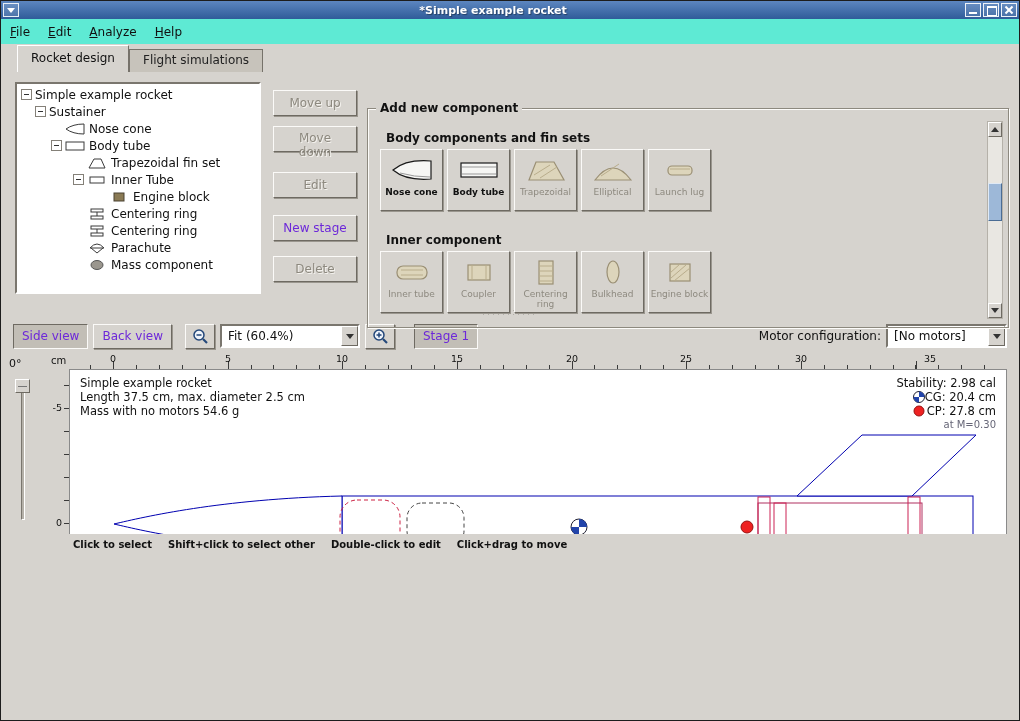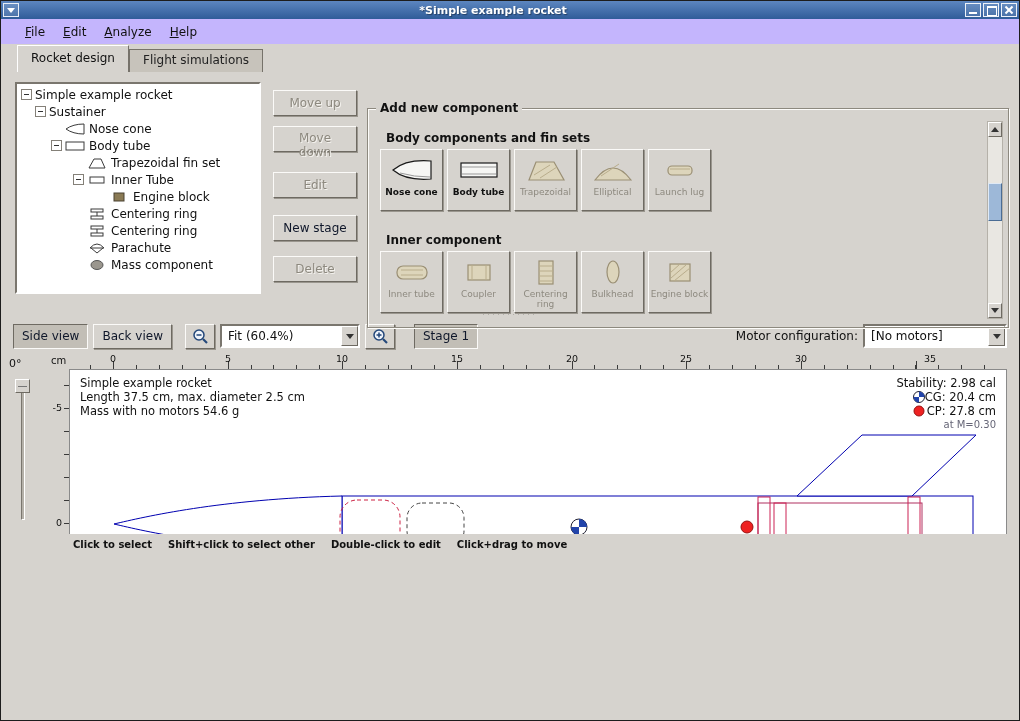--- a/index.html
+++ b/index.html
@@ -21,21 +21,21 @@
   .tb-title { flex: 1; text-align: center; font-weight: bold; font-size: 11px;
     text-shadow: 1px 1px 1px rgba(0,0,0,.4); }
   .tb-btn { width: 16px; height: 14px; border: 1px solid #eef2f8; margin-left: 2px;
     position: relative; background: rgba(255,255,255,.10); cursor: pointer; }
   .tb-btn.min::after { content: ""; position: absolute; left: 3px; right: 3px; bottom: 2px; height: 2px; background: #fff; }
   .tb-btn.max::after { content: ""; position: absolute; left: 3px; top: 2px; width: 8px; height: 7px; border: 1px solid #fff; border-top-width: 2px; }
   .tb-btn.cls::before, .tb-btn.cls::after { content: ""; position: absolute; left: 2px; top: 5px; width: 10px; height: 2px; background: #fff; }
   .tb-btn.cls::before { transform: rotate(45deg); }
   .tb-btn.cls::after { transform: rotate(-45deg); }
   
-  .menubar { height: 25px; flex: 0 0 25px; display: flex; align-items: center; padding-left: 15px; background: #c4b5fd; }
+  .menubar { height: 25px; flex: 0 0 25px; display: flex; align-items: center; padding-left: 0; background: #5eead4; }
   .menu-item { padding: 3px 9px; cursor: pointer; }
   .menu-item::first-letter { text-decoration: underline; }
   
   .tabstrip { height: 28px; flex: 0 0 28px; display: flex; align-items: flex-end; padding-left: 16px; }
   .tab { padding: 5px 13px 6px; border: 1px solid #76726a; border-bottom: none; cursor: pointer; }
   .tab.active { background: #d6d3ce; border-top-color: #fff; border-left-color: #fff;
     font-weight: normal; height: 27px; position: relative; z-index: 2; }
   .tab.inactive { background: #c7c3bb; height: 23px; padding-top: 3px; color: #222; }
   
   .toppanel { height: 234px; flex: 0 0 234px; position: relative; }
@@ -47,21 +47,21 @@
   .exp::after { content: ""; position: absolute; left: 2px; right: 2px; top: 4px; height: 1px; background: #333; }
   .exp-gap { width: 14px; flex: 0 0 14px; }
   .ticon { margin-right: 4px; flex: 0 0 20px; }
   .ticon * { stroke: #3a3a3a; fill: none; stroke-width: 1; }
   .ticon .fill { fill: #8a7a55; stroke: #4a4233; }
   .ticon .gfill { fill: #9a968e; stroke: #555; }
   
   .actioncol { position: absolute; left: 272px; top: 18px; width: 84px; display: flex; flex-direction: column; }
   .btn { background: #d6d3ce; border: 1px solid; border-color: #fbfaf8 #6e6a62 #6e6a62 #fbfaf8;
     box-shadow: 1px 1px 0 #9a968e; font-size: 12px; padding: 4px 8px; cursor: pointer; text-align: center;
-    font-family: inherit; color: #0f172a; }
+    font-family: inherit; color: #6d28d9; }
   .btn.disabled { color: #8d897f; text-shadow: 1px 1px 0 #f4f2ee; cursor: default; }
   .actioncol .btn { height: 26px; }
   
   .groupbox { position: absolute; left: 366px; top: 8px; width: 642px; height: 220px;
     border: 1px solid #8d897f; box-shadow: inset 1px 1px 0 #fdfcfa, 1px 1px 0 #fdfcfa; margin-top: 28px; }
   .group-title { position: absolute; top: -8px; left: 8px; background: #d6d3ce; padding: 0 4px; font-weight: bold; }
   .section-label { position: absolute; left: 18px; font-weight: bold; }
   .cbtn-row { position: absolute; left: 12px; display: flex; gap: 4px; }
   .cbtn { width: 63px; height: 62px; display: flex; flex-direction: column; align-items: center;
     justify-content: flex-start; padding-top: 5px; background: #d6d3ce; border: 1px solid;
@@ -374,21 +374,21 @@
     <button class="btn zoombtn">
       <svg width="18" height="18">
           <circle cx="8" cy="8" r="5" fill="#eef3fa" stroke="#23477a" stroke-width="1.5"></circle>
           <line x1="5.5" y1="8" x2="10.5" y2="8" stroke="#23477a" stroke-width="1.5"></line>
           <line x1="8" y1="5.5" x2="8" y2="10.5" stroke="#23477a" stroke-width="1.5"></line>
           <line x1="12" y1="12" x2="16" y2="16" stroke="#23477a" stroke-width="2.2"></line>
         </svg>
     </button>
     <button class="btn pressed" style="margin-left:14px">Stage 1</button>
     <span class="motor-label">Motor configuration:</span>
-    <div class="combo" style="width:144px">
+    <div class="combo" style="width:121px">
       <span class="cval">[No motors]</span>
       <span class="cbtn-arrow">
           <span class="arr-dn"></span>
         </span>
     </div>
   </div>
 
   <div class="viewarea">
     <div class="rot-label">0°</div>
     <div class="slider-track"></div>

